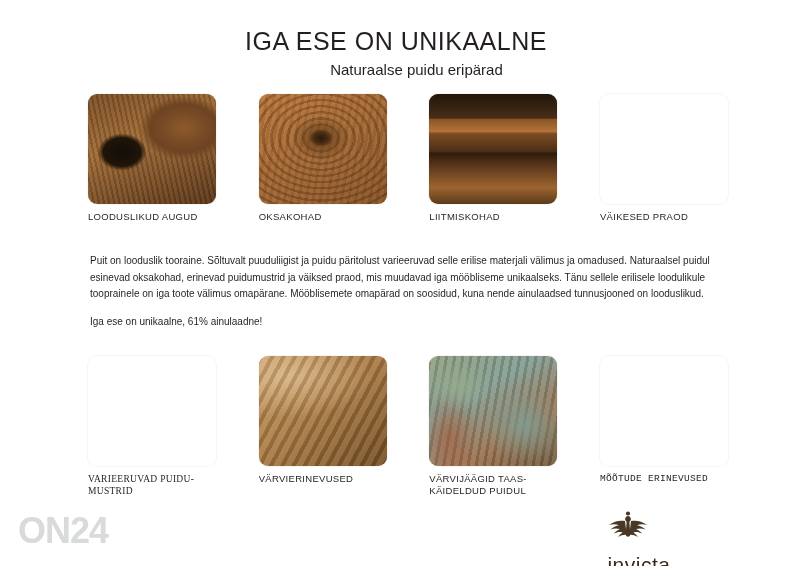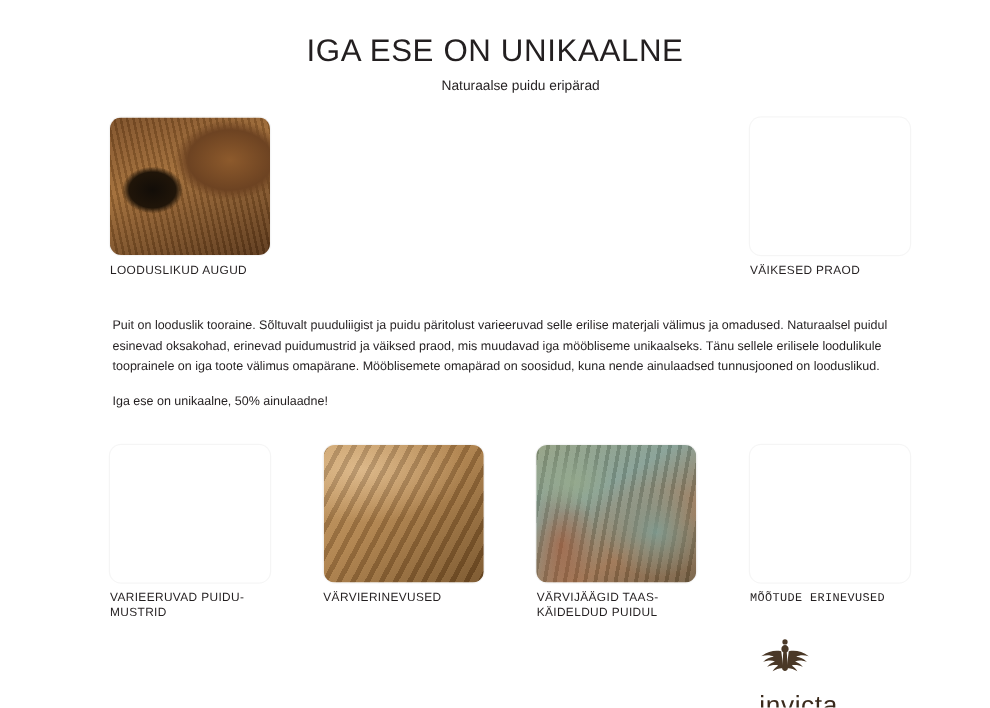--- a/index.html
+++ b/index.html
@@ -33,21 +33,21 @@
   }
   .title {
     font-size: 25px;
     letter-spacing: 0.5px;
     font-weight: normal;
     color: #231f20;
     margin: 0;
     line-height: 30px;
   }
   .subtitle {
-    font-size: 11px;
+    font-size: 15px;
     font-weight: normal;
     color: #231f20;
     margin: 4px 0 0 0;
     line-height: 19px;
     padding-left: 41px;
   }
 
   
   .sample-row {
     position: absolute;
@@ -212,37 +212,49 @@
 
   <div class="sample-row row-top">
     <div class="sample">
       <div class="swatch">
         <div class="grain w-holes"></div>
       </div>
       <div class="caption">LOODUSLIKUD AUGUD</div>
     </div>
     <div class="sample">
       <div class="swatch">
+        <div class="grain w-knots"></div>
+      </div>
+      <div class="caption">OKSAKOHAD</div>
+    </div>
+    <div class="sample">
+      <div class="swatch">
+        <div class="grain w-joints"></div>
+      </div>
+      <div class="caption">LIITMISKOHAD</div>
+    </div>
+    <div class="sample">
+      <div class="swatch">
         <div class="grain w-cracks"></div>
       </div>
       <div class="caption">VÄIKESED PRAOD</div>
     </div>
   </div>
 
   <div class="body-text">
     <p>Puit on looduslik tooraine. Sõltuvalt puuduliigist ja puidu päritolust varieeruvad selle erilise materjali välimus ja omadused. Naturaalsel puidul esinevad oksakohad, erinevad puidumustrid ja väiksed praod, mis muudavad iga mööbliseme unikaalseks. Tänu sellele erilisele loodulikule tooprainele on iga toote välimus omapärane. Mööblisemete omapärad on soosidud, kuna nende ainulaadsed tunnusjooned on looduslikud.</p>
-    <p>Iga ese on unikaalne, 50% ainulaadne!</p>
+    <p>Iga ese on unikaalne, 61% ainulaadne!</p>
   </div>
 
   <div class="sample-row row-bottom">
     <div class="sample">
       <div class="swatch">
         <div class="grain w-pattern"></div>
       </div>
-      <div class="caption" style="white-space:pre-line;">VARIEERUVAD PUIDU-
+      <div class="caption" style="white-space:pre-line;font-family:Liberation Serif, serif;">VARIEERUVAD PUIDU-
 MUSTRID</div>
     </div>
     <div class="sample">
       <div class="swatch">
         <div class="grain w-shade"></div>
       </div>
       <div class="caption" style="white-space:pre-line;">VÄRVIERINEVUSED</div>
     </div>
     <div class="sample">
       <div class="swatch">
@@ -252,20 +264,21 @@
 KÄIDELDUD PUIDUL</div>
     </div>
     <div class="sample">
       <div class="swatch">
         <div class="grain w-size"></div>
       </div>
       <div class="caption" style="white-space:pre-line;font-family:Liberation Mono, monospace;">MÕÕTUDE ERINEVUSED</div>
     </div>
   </div>
 
+  <div class="watermark">ON24</div>
 
   <div class="brand">
     <div class="brand-mark">
       <svg viewBox="0 0 42 40" width="42" height="40" aria-hidden="true">
         <g fill="#4a3827">
           <path d="M21 8 c1.6 0 2.9 1.4 2.9 3.1 0 1.2-.6 2.2-1.5 2.7 l.9 12.5 c.1 1.3-1 2.4-2.3 2.4 s-2.4-1.1-2.3-2.4 l.9-12.5 c-.9-.5-1.5-1.5-1.5-2.7 0-1.7 1.3-3.1 2.9-3.1z"></path>
           <path d="M18 13 C13 12 7 13 2 17 c4-1.2 7.5-1 10 .4 C9 17.6 6 19 3.5 21.6 c3.6-1.5 6.8-1.6 9.4-.4 -2.3.8-4.4 2.2-6.2 4.4 3.3-1.6 6.3-2 8.9-1.2 -1.8 1.1-3.3 2.6-4.5 4.6 3.4-2 6.3-2.7 8.6-2.2z"></path>
           <path d="M24 13 C29 12 35 13 40 17 c-4-1.2-7.5-1-10 .4 C33 17.6 36 19 38.5 21.6 c-3.6-1.5-6.8-1.6-9.4-.4 2.3.8 4.4 2.2 6.2 4.4 -3.3-1.6-6.3-2-8.9-1.2 1.8 1.1 3.3 2.6 4.5 4.6 -3.4-2-6.3-2.7-8.6-2.2z"></path>
         </g>
         <circle cx="21" cy="5.5" r="2.1" fill="#4a3827"></circle>

